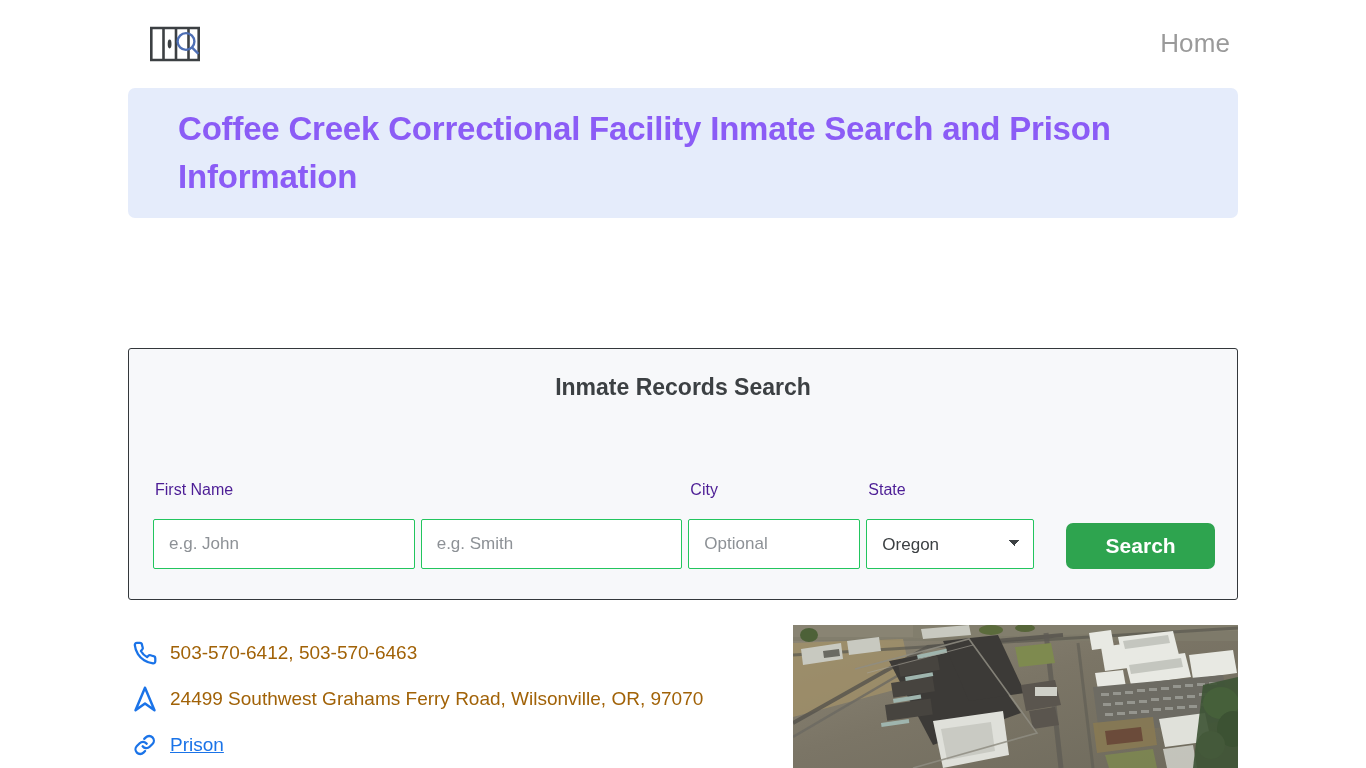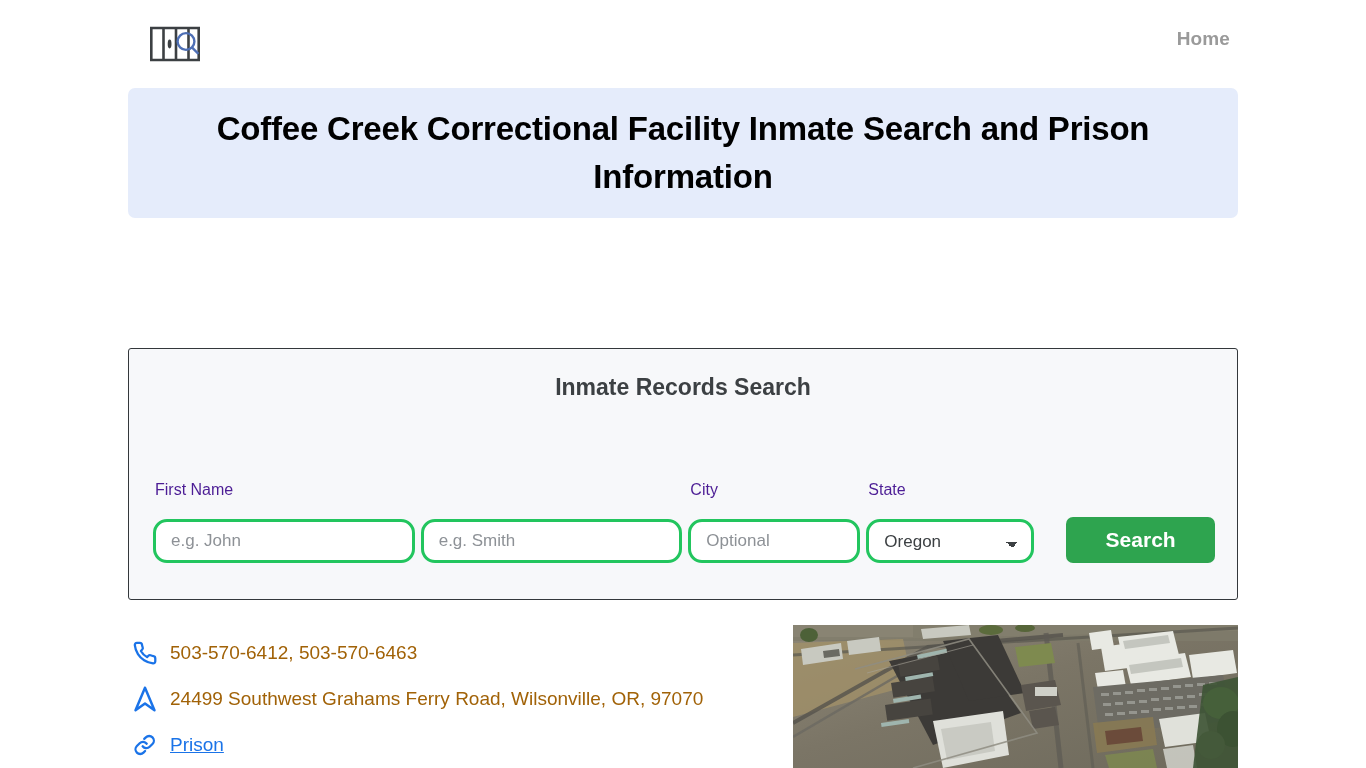--- a/index.html
+++ b/index.html
@@ -36,48 +36,48 @@
   }
   .nav-links {
     position: absolute;
     right: 136px;
     top: 28px;
     display: flex;
     gap: 28px;
     align-items: center;
   }
   .nav-link {
-    font-size: 19px;
+    font-size: 26px;
     color: #9a9a9a;
     text-decoration: none;
-    font-weight: 700;
+    font-weight: 400;
     letter-spacing: .1px;
   }
 
   
   .banner {
     position: absolute;
     left: 128px;
     top: 88px;
     width: 1110px;
     height: 130px;
     background: #e5ecfb;
     border-radius: 7px;
     display: flex;
     align-items: center;
     justify-content: center;
   }
   .banner h1 {
     margin: 0;
     width: 1010px;
-    text-align: center;
+    text-align: left;
     font-size: 33px;
     line-height: 48px;
     font-weight: bold;
-    color: #000000;
+    color: #8b5cf6;
     letter-spacing: -0.2px;
   }
 
   .updated {
     position: absolute;
     top: 246px;
     left: 0;
     width: 1366px;
     text-align: center;
     font-size: 17px;
@@ -127,23 +127,23 @@
   .field.state { width: 172px; margin-right: 32px; }
 
   .field label {
     font-size: 16px;
     color: #4c1d95;
     margin-bottom: 20px;
     padding-left: 2px;
   }
   .field input,
   .field select {
-    height: 44px;
-    border: 3px solid #22c55e;
-    border-radius: 14px;
+    height: 50px;
+    border: 1px solid #22c55e;
+    border-radius: 2px;
     background: #ffffff;
     font-size: 17px;
     color: #3c4043;
     padding: 0 15px;
     font-family: "Liberation Sans", sans-serif;
     outline: none;
   }
   .field input::placeholder { color: #8d9196; }
   .field select {
     -webkit-appearance: none;

